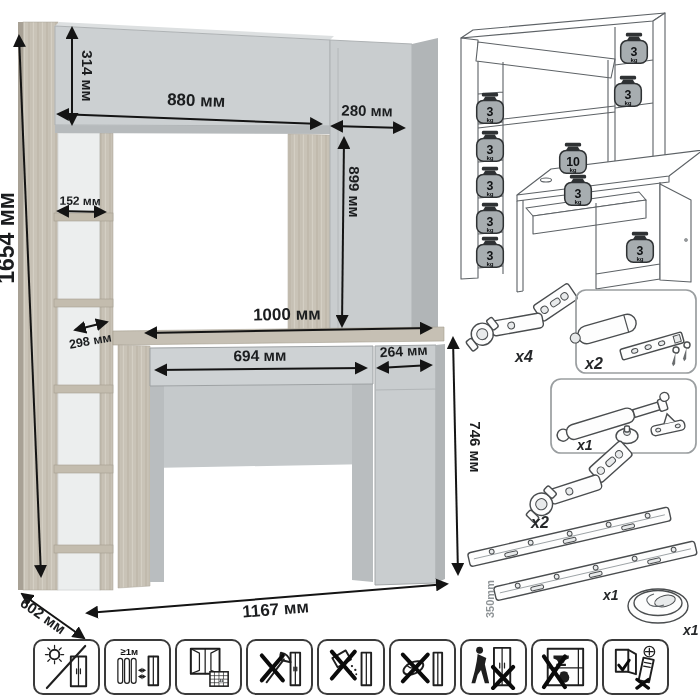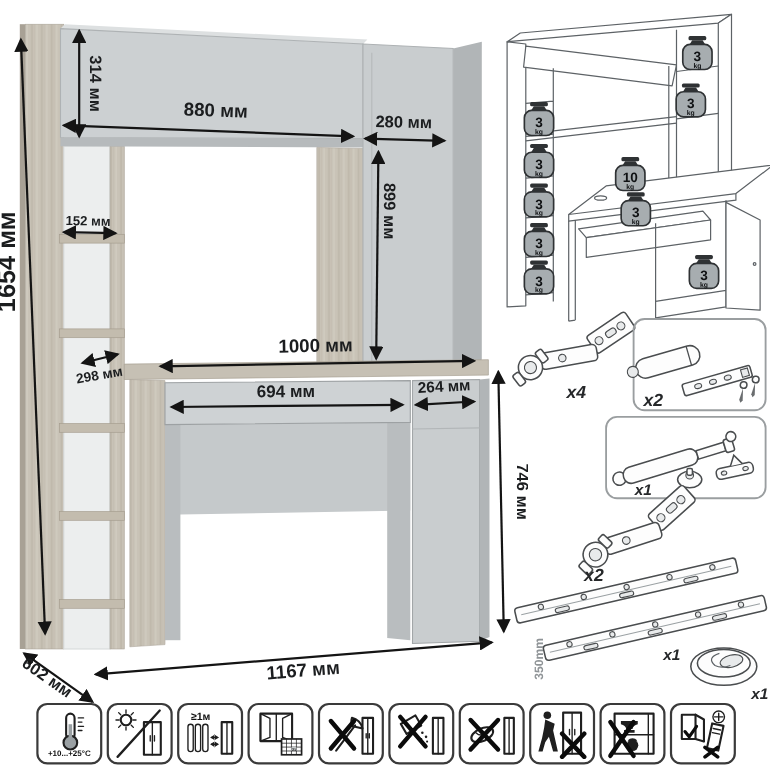--- a/index.html
+++ b/index.html
@@ -354,29 +354,20 @@
           </g>
         <path d="M-4 -12 Q-16 -8 -8 -1 Q-2 2 6 -1" class="lw"></path>
       </g>
       <text class="qty-s" x="228" y="353">x1</text>
     </g>
   </svg>
 
   <div class="care-row">
 
 
-    <div class="care">
-      <svg viewBox="0 0 48 48">
-        <rect class="s2" x="21" y="5" width="8" height="24" rx="4"></rect>
-        <circle cx="25" cy="32.5" r="6.5" fill="#9aa0a3" stroke="#1f1f1f" stroke-width="2"></circle>
-        <rect x="23.3" y="15" width="3.4" height="15" fill="#9aa0a3"></rect>
-        <path class="s1" d="M32.5 9h5M32.5 13h3.5M32.5 17h5M32.5 21h3.5"></path>
-        <text class="ictx" x="24" y="45.5" font-size="7.6">+10...+25°C</text>
-      </svg>
-    </div>
 
     <div class="care">
       <svg viewBox="0 0 48 48">
         <circle class="s2" cx="11" cy="11" r="5"></circle>
         <path class="s1" d="M11 1.5v3M11 17.5v3M1.5 11h3M17.5 11h3M4 4l2 2M16 16l2 2M18 4l-2 2M4 18l2-2"></path>
         <rect class="s2" x="28" y="13" width="16" height="31"></rect>
         <path class="s1" d="M36 13v31M34 26v5M38 26v5"></path>
         <path d="M3 46L43 2" stroke="#1f1f1f" stroke-width="2.2" stroke-linecap="round"></path>
       </svg>
     </div>

